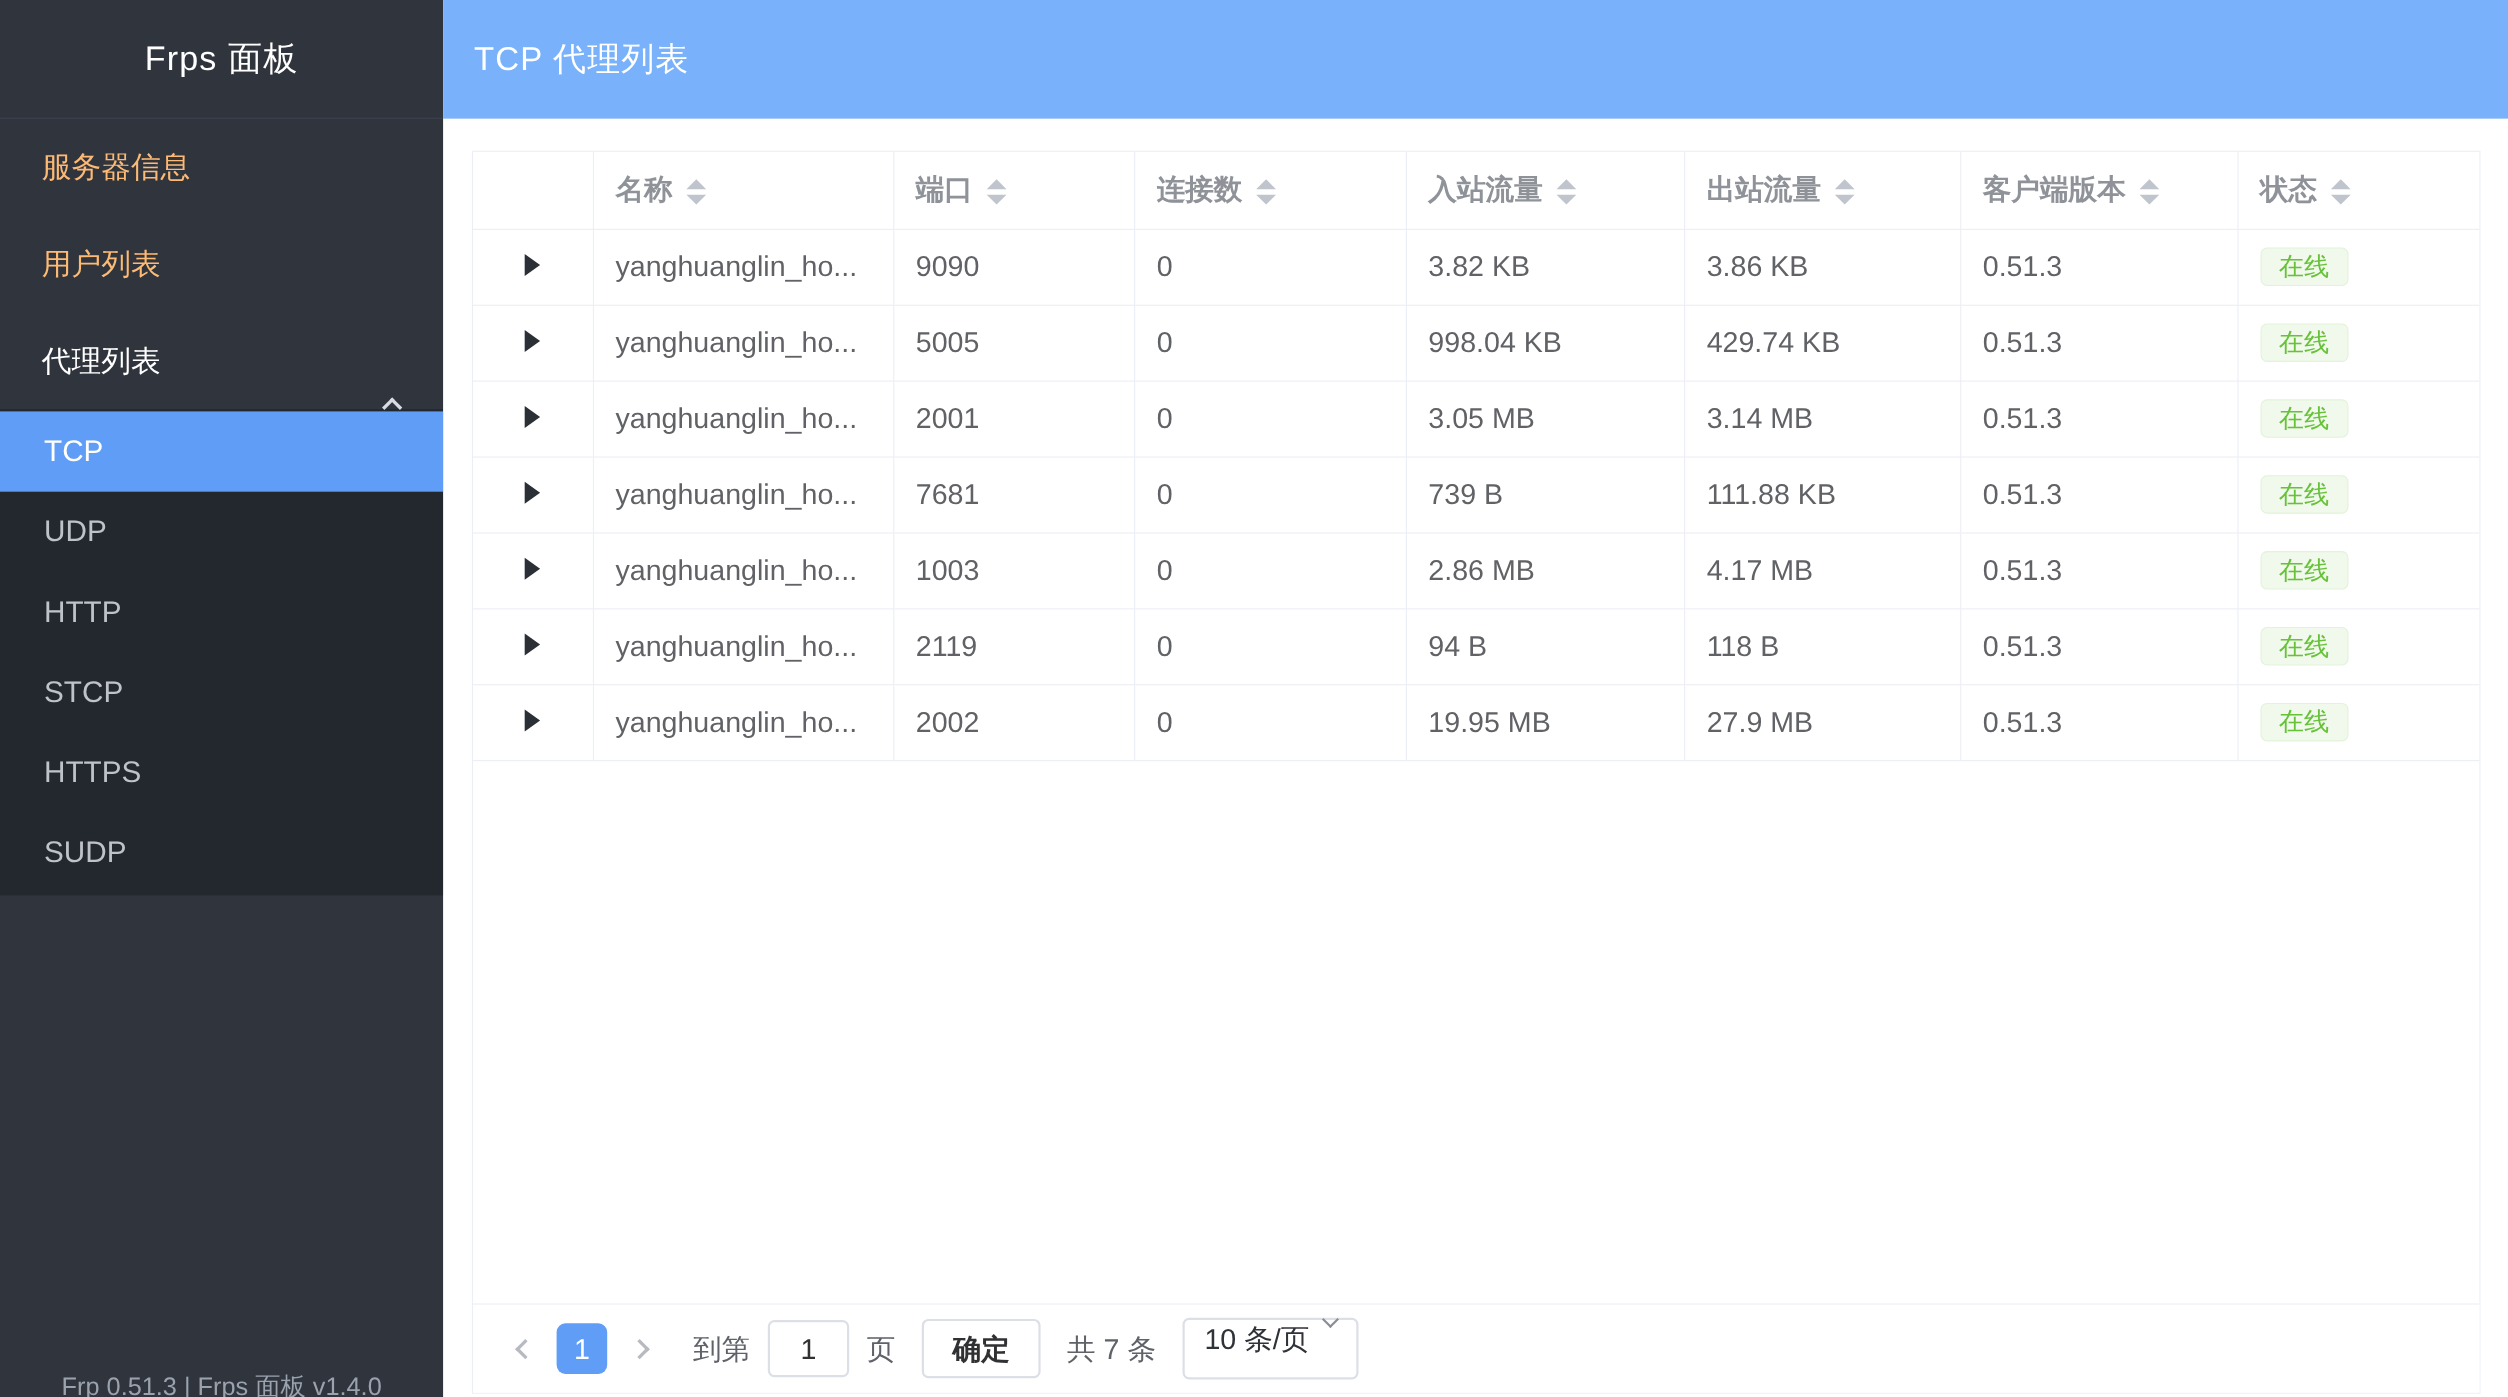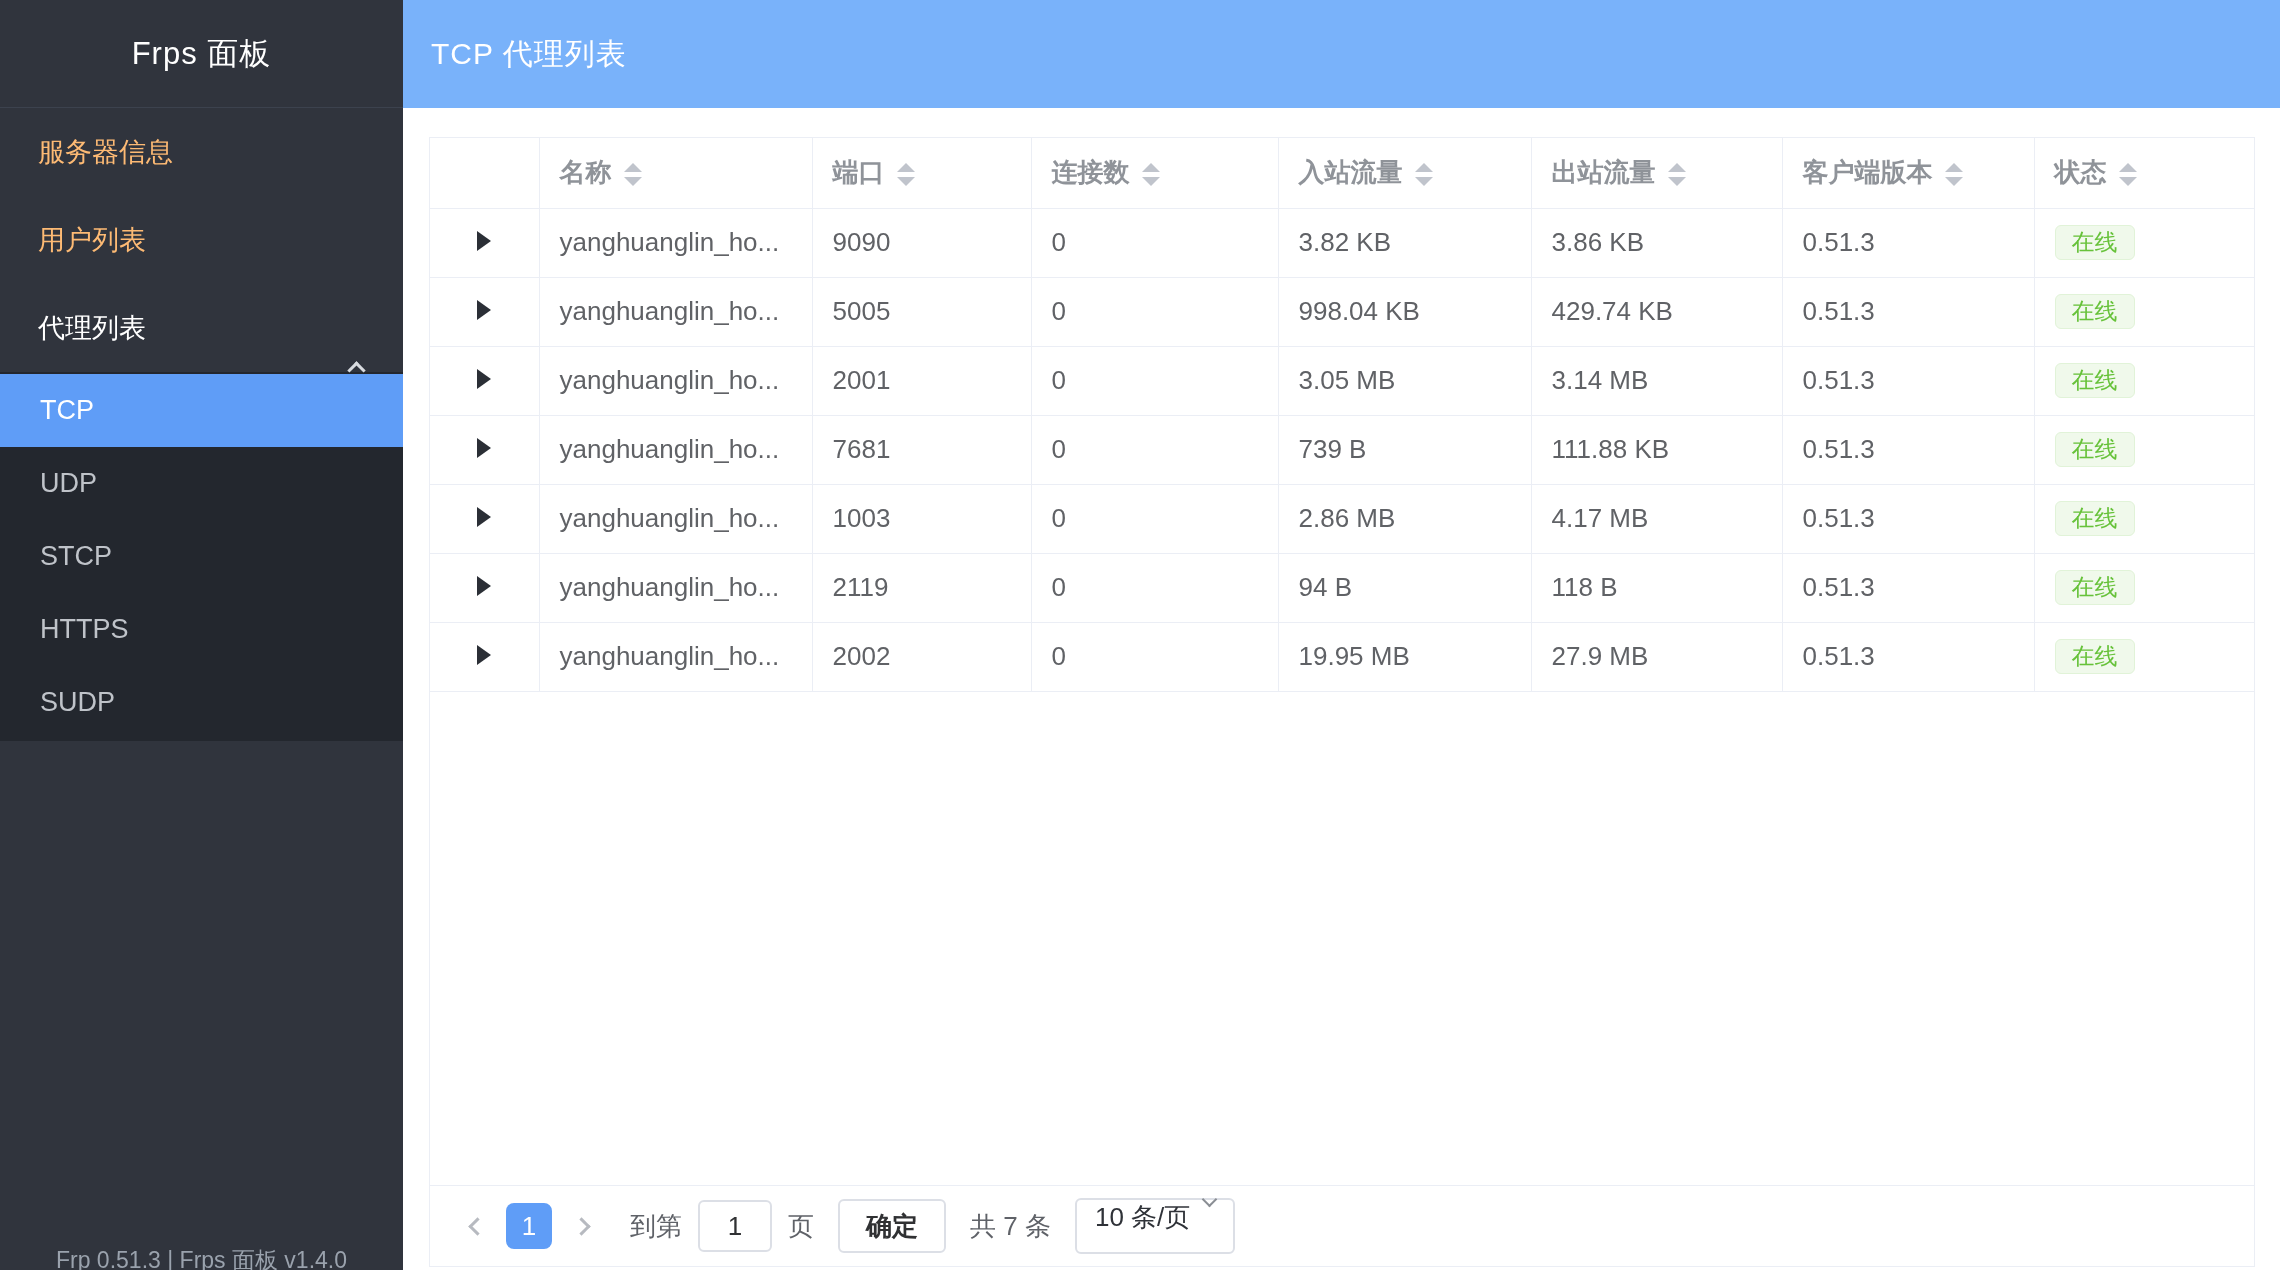--- a/index.html
+++ b/index.html
@@ -96,20 +96,21 @@
     <nav>
       <div class="menu-item">服务器信息</div>
       <div class="menu-item">用户列表</div>
       <div class="menu-item menu-item--open">
         <span>代理列表</span>
         <span class="chev-wrap"><i class="chev chev-up" style="color:#d8dbe0;border-width:0 0 3px 3px;border-style:solid;"></i></span>
       </div>
       <div class="submenu">
         <div class="submenu-item active">TCP</div>
         <div class="submenu-item">UDP</div>
+        <div class="submenu-item">HTTP</div>
         <div class="submenu-item">STCP</div>
         <div class="submenu-item">HTTPS</div>
         <div class="submenu-item">SUDP</div>
       </div>
     </nav>
     <div class="sidebar-footer">Frp 0.51.3 | Frps 面板 v1.4.0</div>
   </aside>
 
   <header class="topbar">
     <span class="topbar-title">TCP 代理列表</span>

